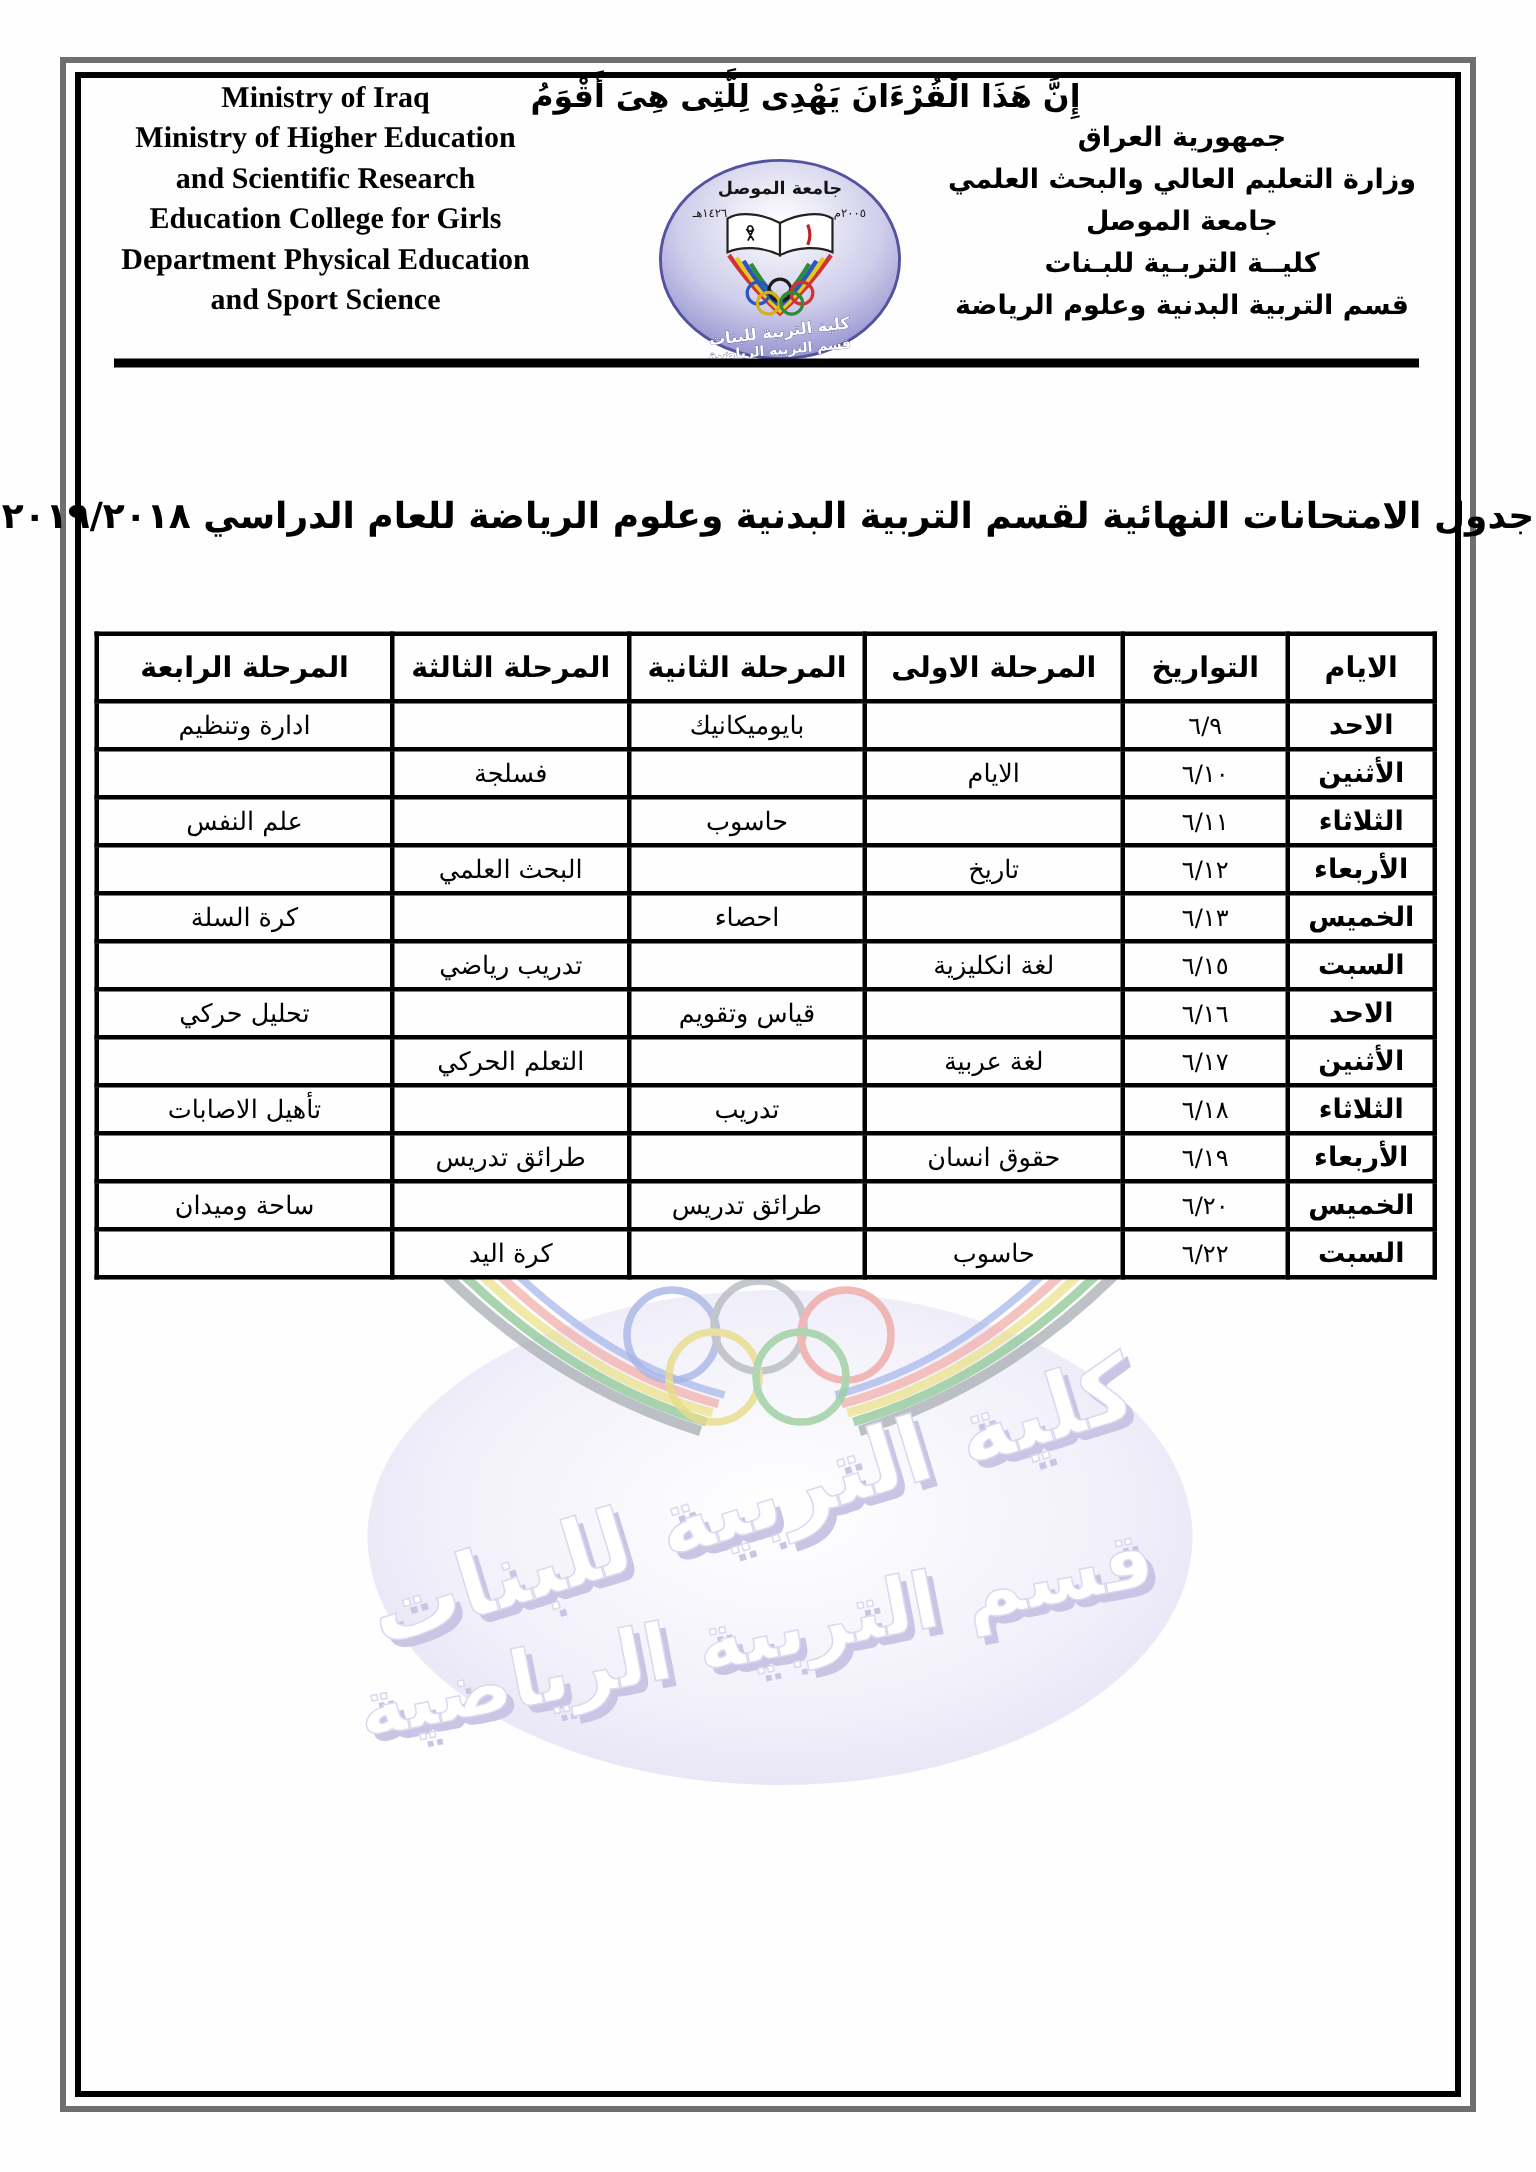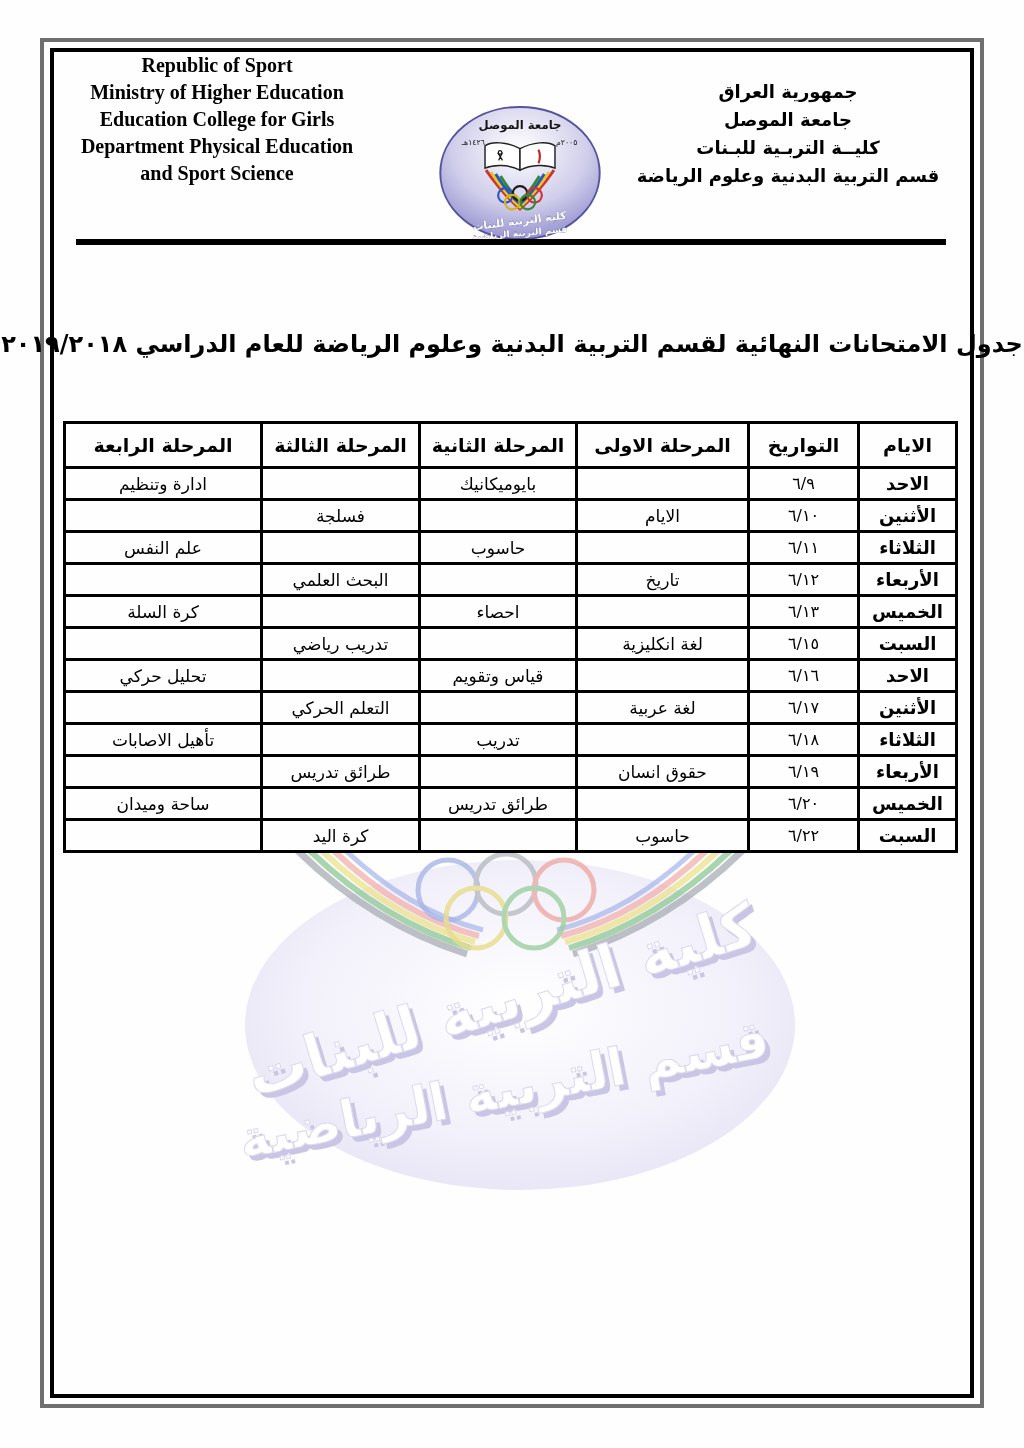--- a/index.html
+++ b/index.html
@@ -75,30 +75,33 @@
       <text x="272" y="170" font-size="60" transform="rotate(-17 272 170)" fill="#ffffff" stroke="#dbd8ef" stroke-width="1">كلية التربية للبنات</text>
       <text x="277" y="262" font-size="52" transform="rotate(-11 277 262)" fill="#c9c5e4">قسم التربية الرياضية</text>
       <text x="272" y="257" font-size="52" transform="rotate(-11 272 257)" fill="#ffffff" stroke="#dbd8ef" stroke-width="1">قسم التربية الرياضية</text>
     </g>
   </svg>
 
   <div class="frame-outer"></div>
   <div class="frame-inner"></div>
 
   <div class="header-en">
-    <div>Republic of Sport</div>
+    <div>Ministry of Iraq</div>
     <div>Ministry of Higher Education</div>
+    <div>and Scientific Research</div>
     <div>Education  College for  Girls</div>
     <div>Department Physical Education</div>
     <div>and Sport Science</div>
   </div>
 
+  <div class="bismillah">إِنَّ هَذَا الْقُرْءَانَ يَهْدِى لِلَّتِى هِىَ أَقْوَمُ</div>
 
   <div class="header-ar">
     <div>جمهورية العراق</div>
+    <div>وزارة التعليم العالي والبحث العلمي</div>
     <div>جامعة الموصل</div>
     <div>كليــة التربـية للبـنات</div>
     <div>قسم التربية البدنية وعلوم الرياضة</div>
   </div>
 
   <svg class="logo" viewBox="0 0 170 142" aria-hidden="true">
     <defs>
       <radialGradient id="lg" cx="50%" cy="32%" r="78%">
         <stop offset="0%" stop-color="#ffffff"></stop>
         <stop offset="55%" stop-color="#cfcdea"></stop>

